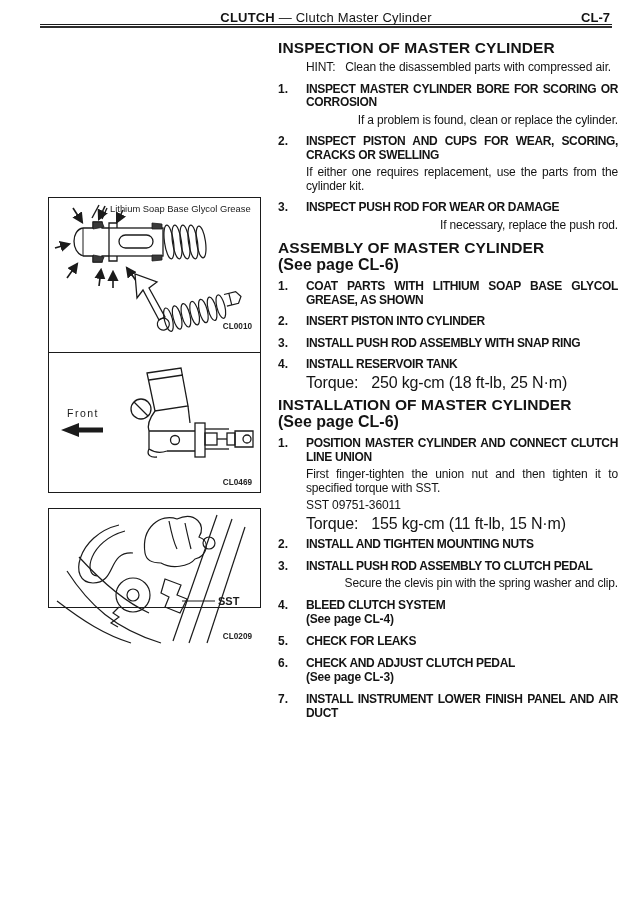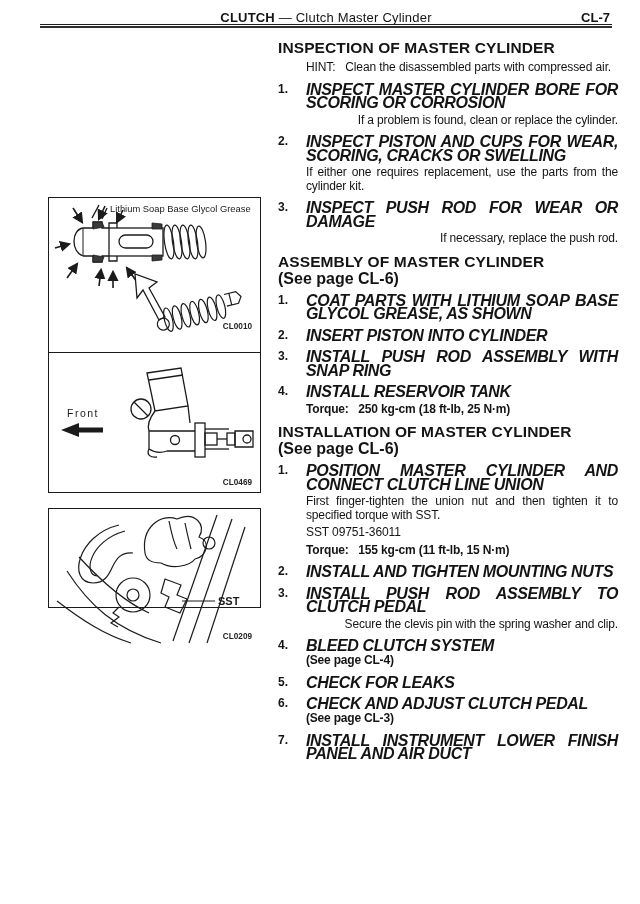--- a/index.html
+++ b/index.html
@@ -25,26 +25,26 @@
   .sst-label { font-size:11px; font-weight:700; }
 
   
   .col { position:absolute; left:278px; top:38px; width:340px; }
   .sec-title { font-size:15.5px; font-weight:700; letter-spacing:0.1px; line-height:19px; }
   .sec-title.mt { margin-top:6px; }
   .sec-sub { font-size:16px; font-weight:700; line-height:15px; }
   .hint { margin-top:4px; margin-left:28px; font-size:12px; line-height:13.5px; white-space:pre; letter-spacing:-0.1px; }
   .item { position:relative; padding-left:28px; margin-top:8px; }
   .num { position:absolute; left:0; top:0; font-size:12px; font-weight:700; line-height:13.5px; }
-  .t { font-size:16px; font-weight:700; line-height:13.5px; letter-spacing:-0.35px; text-align:justify;font-style:italic; }
+  .t { font-size:12px; font-weight:700; line-height:13.5px; letter-spacing:-0.35px; text-align:justify; }
   .ref { font-size:12px; font-weight:700; line-height:15px; letter-spacing:-0.2px; }
   .b2 { margin-top:4px; font-size:12px; line-height:13.5px; letter-spacing:-0.15px; text-align:justify; }
   .nw { white-space:pre; text-align:right; }
   .sst { margin-top:4px; font-size:12px; line-height:13.5px; white-space:pre; letter-spacing:-0.1px; }
-  .tq { margin-top:4px; font-size:12px; font-weight:700; line-height:13.5px; white-space:pre; letter-spacing:-0.15px; }
+  .tq { margin-top:4px; font-size:16px; font-weight:400; line-height:13.5px; white-space:pre; letter-spacing:-0.15px; }
 </style>
 </head>
 <body>
 
 <div class="page">
 
   <div class="hdr">
     <div class="hdr-center">
       <span class="b">CLUTCH</span>
       <span>—</span>

